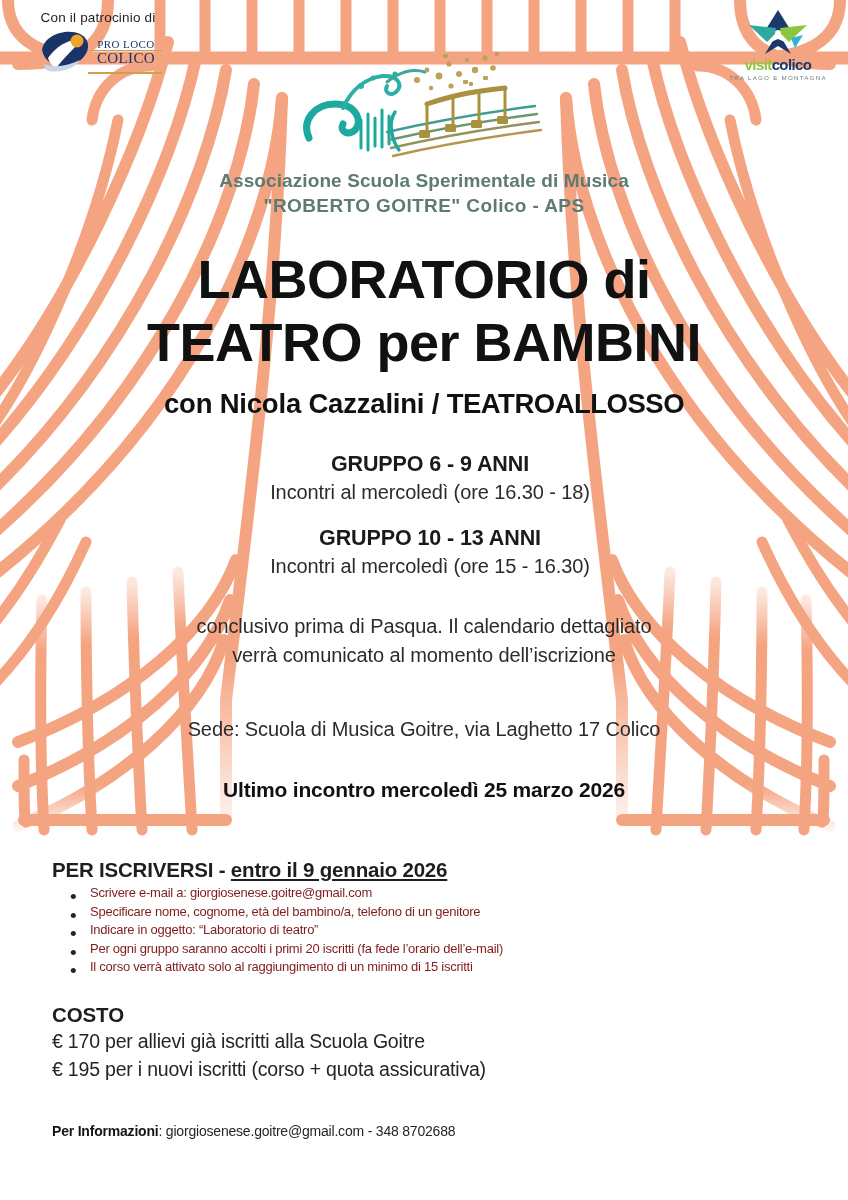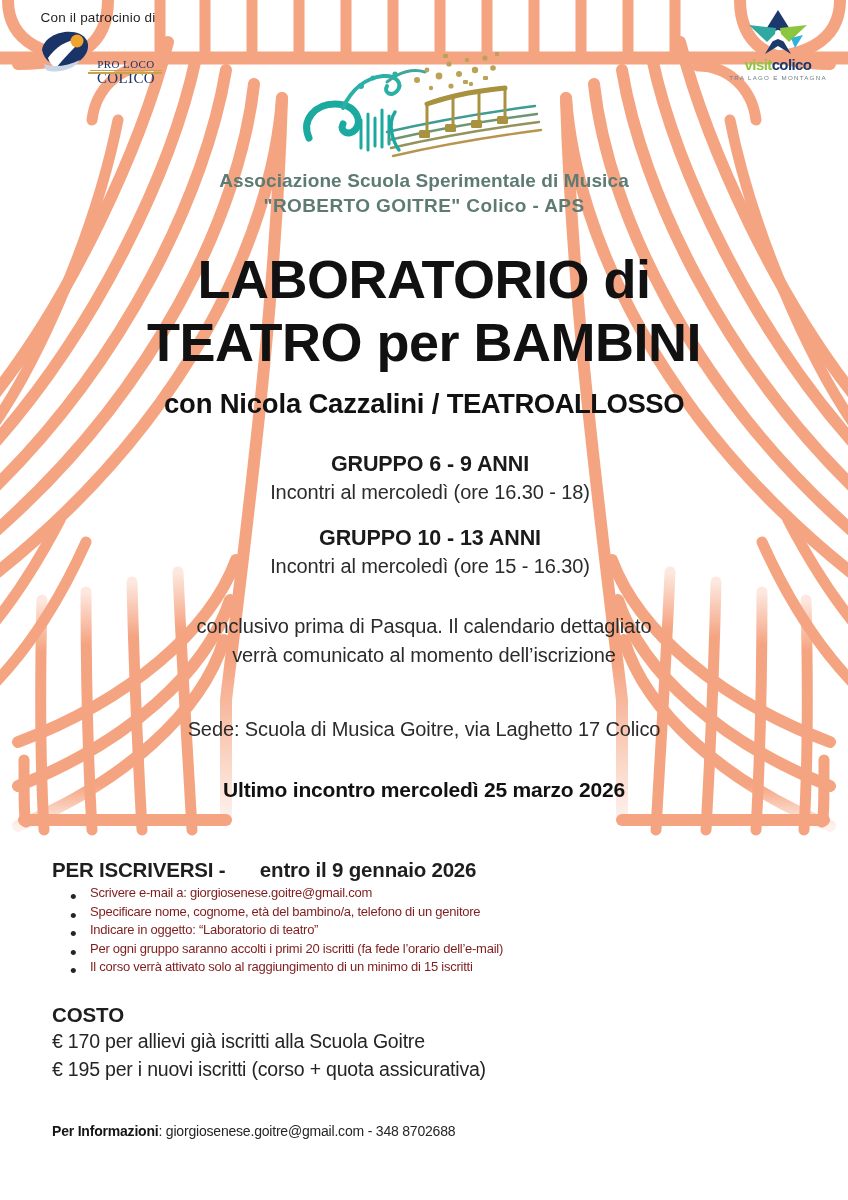--- a/index.html
+++ b/index.html
@@ -45,21 +45,20 @@
     width: 128px; height: 50px;
     margin: 0 auto;
   }
   .proloco-text {
     position: absolute;
     right: 0; top: 11px;
     font-family: "Liberation Serif", serif;
     color: #1b3468;
     line-height: 1.02;
     width: 72px;
-    margin-top: 20px;
   }
   .proloco-text .l1 { font-size: 11px; letter-spacing: .4px; border-bottom: 1.2px solid #caa24a; display:block;}
   .proloco-text .l2 { font-size: 15px; letter-spacing: .4px; display:block;}
   .proloco-underline {
     position: absolute;
     right: 0; top: 44px;
     width: 74px; height: 1.6px;
     background: #caa24a;
   }
 
@@ -191,21 +190,21 @@
     top: 858px;
     width: 770px;
     z-index: 5;
     color: #1e1e1e;
   }
   .section-head {
     font-size: 20.5px;
     font-weight: bold;
     letter-spacing: -0.2px;
   }
-  .section-head .under { text-underline-offset: 2px; margin-left: 29px; }
+  .section-head .under { text-decoration: underline; text-underline-offset: 2px; }
   .bullets { list-style: none; margin: 2px 0 0 0; padding: 0; }
   .bullets li {
     position: relative;
     padding-left: 38px;
     font-size: 13px;
     line-height: 1.43;
     letter-spacing: -0.25px;
     color: #7f1d1d;
   }
   .bullets li::before {

